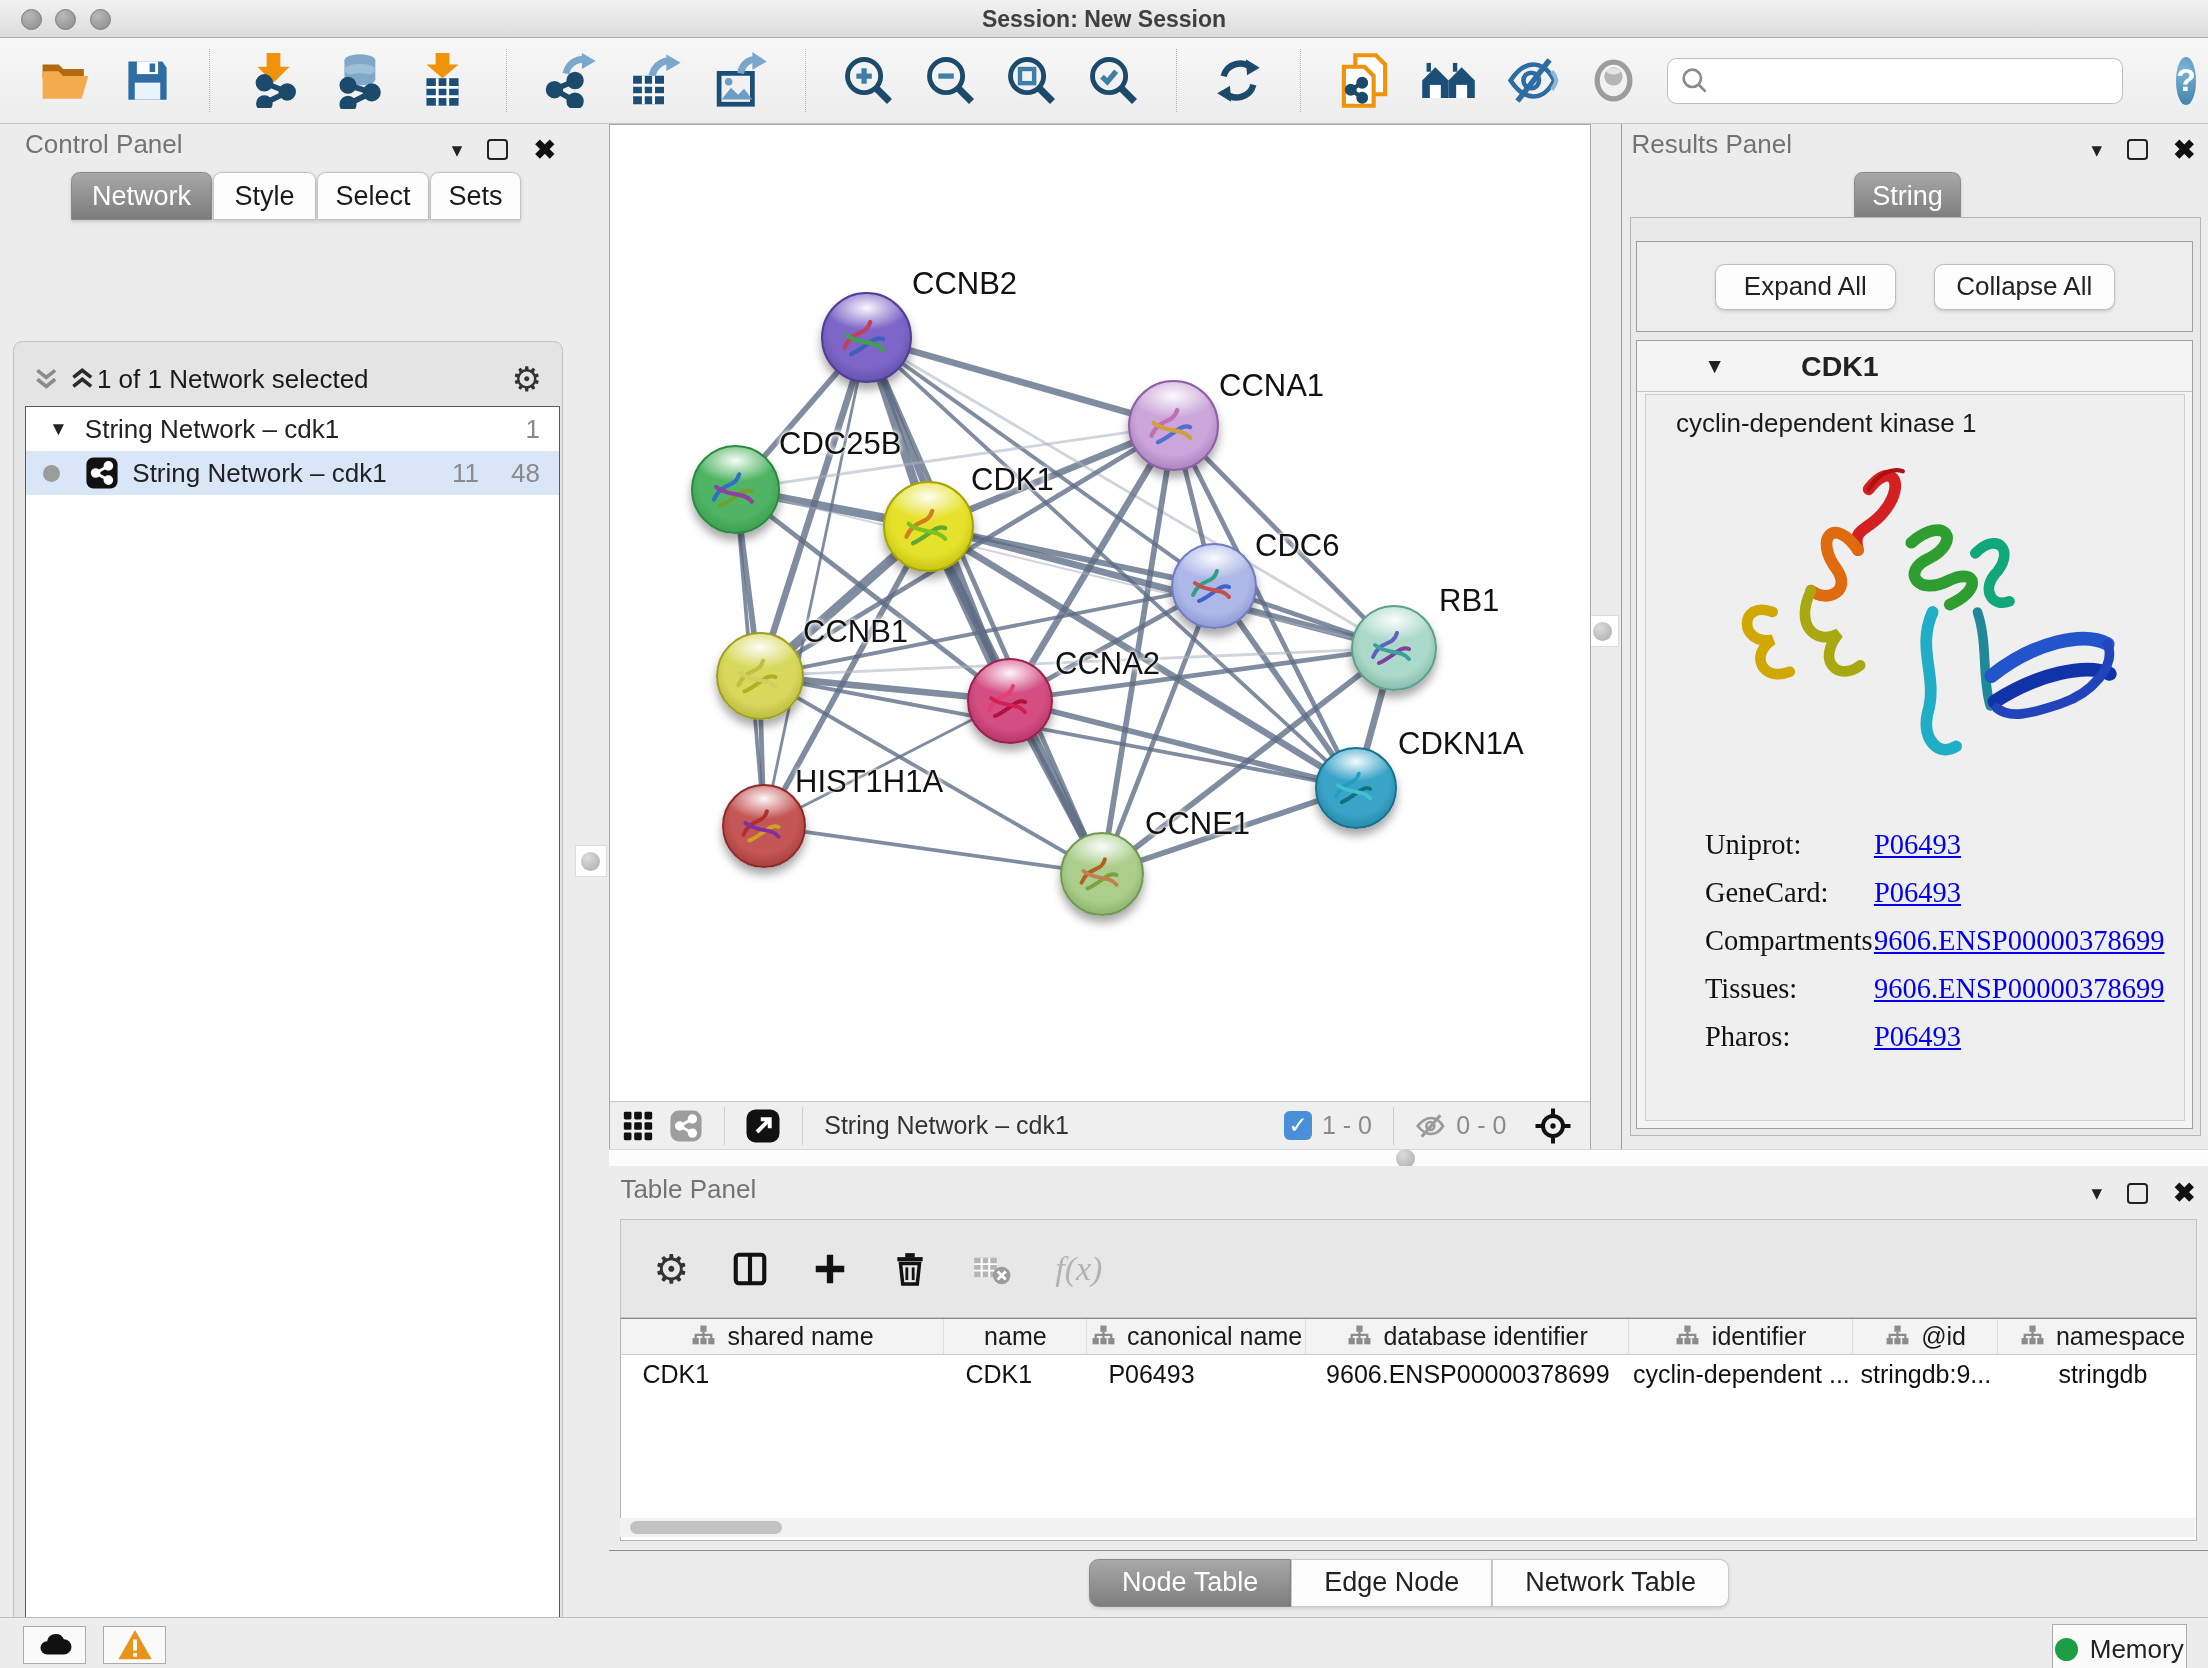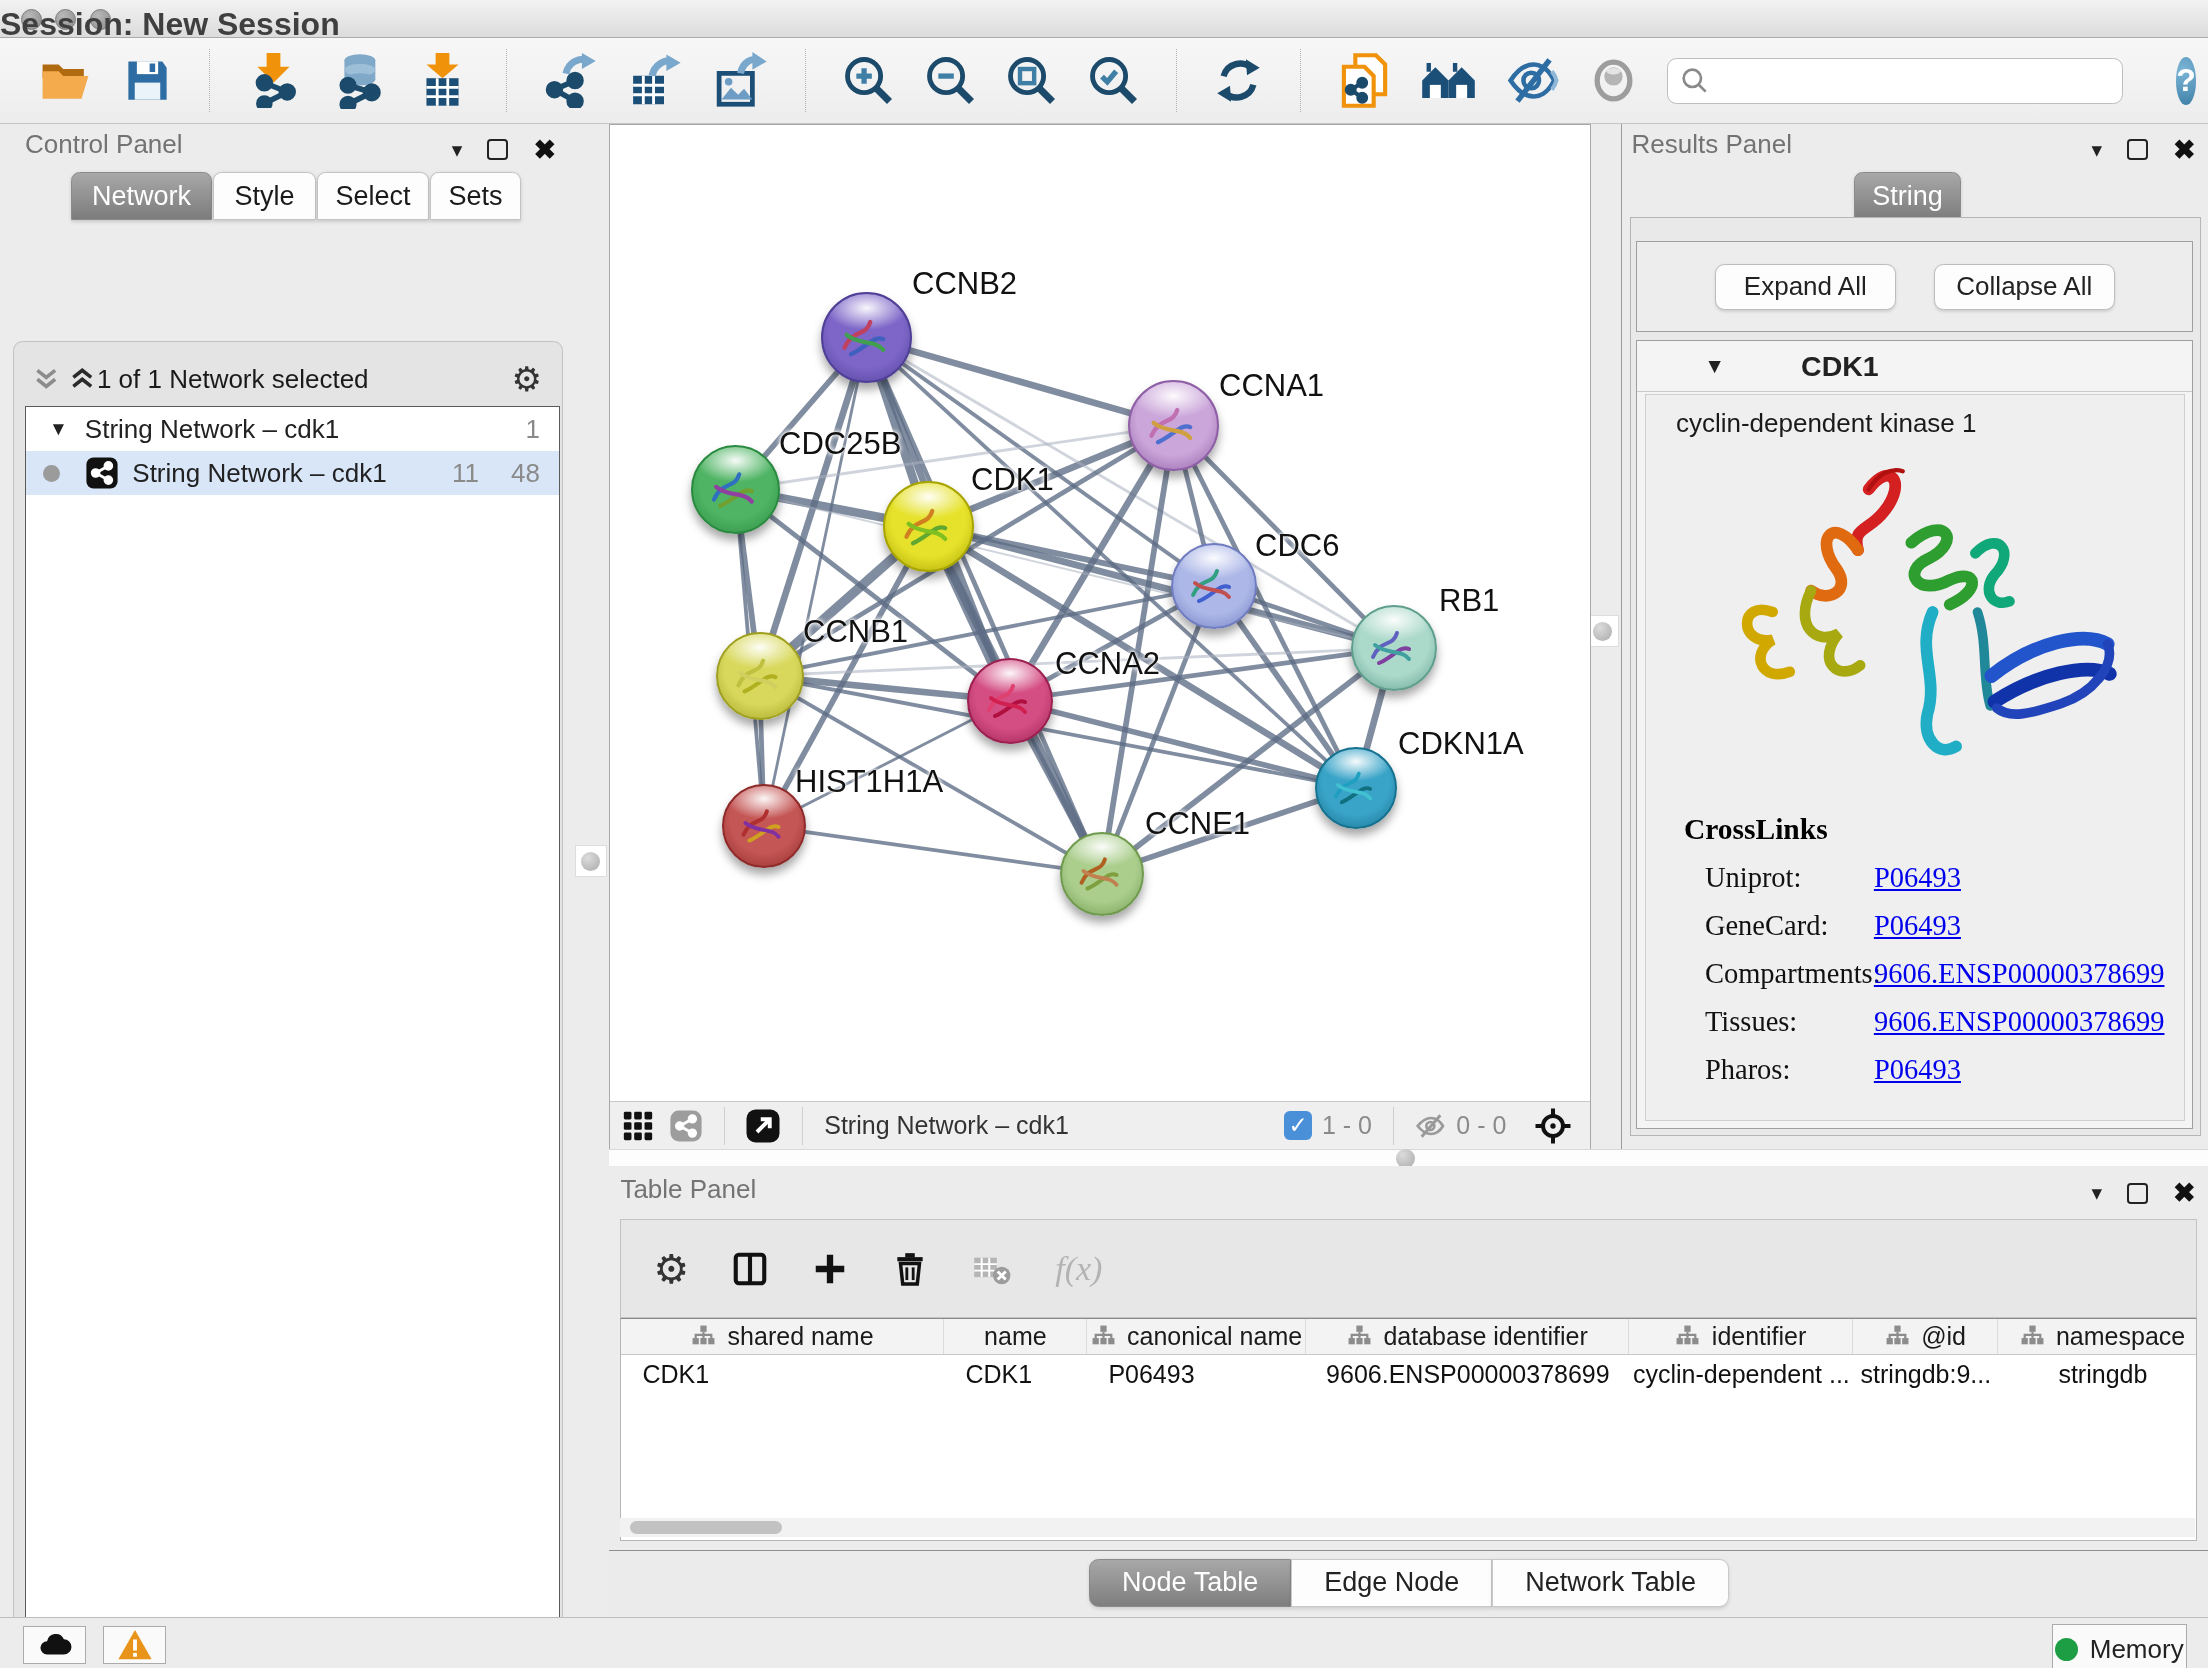--- a/index.html
+++ b/index.html
@@ -7,22 +7,22 @@
   body { font-family:"Liberation Sans", sans-serif; background:#ececec; color:#222; }
   .abs { position:absolute; }
   svg { display:block; }
 
   
   .titlebar { position:absolute; left:0; top:0; width:2208px; height:38px;
     background:linear-gradient(#f2f2f2,#dcdcdc); border-bottom:1px solid #ababab; }
   .lights { position:absolute; left:21px; top:8.6px; display:flex; gap:13.3px; }
   .light { width:21px; height:21px; border-radius:50%;
     background:radial-gradient(circle at 35% 30%, #b9b9b9, #8b8b8b); border:1px solid #7a7a7a; }
-  .win-title { position:absolute; left:0; right:0; top:5.7px; text-align:left;
-    font-size:32px; font-weight:bold; color:#3f3f3f; }
+  .win-title { position:absolute; left:0; right:0; top:5.7px; text-align:center;
+    font-size:23px; font-weight:bold; color:#3f3f3f; }
 
   
   .toolbar { position:absolute; left:0; top:38px; width:2208px; height:86px;
     background:linear-gradient(#f7f7f7,#ededed); border-bottom:1px solid #c6c6c6;
     display:flex; align-items:center; padding:0 23px 0 38px; gap:28.5px; }
   .tbtn { width:59px; height:59px; display:flex; align-items:center; justify-content:center; }
   .tsep { width:0; height:63px; border-left:1.9px dotted #b3b3b3; margin:0 7.6px; }
   .searchbox { margin-left:auto; width:476px; height:46px; background:#fff;
     border:1.9px solid #bdbdbd; border-radius:9.5px; display:flex; align-items:center; padding:0 11.4px; }
   .searchbox input { border:none; outline:none; font-size:25px; width:399px; background:transparent;
@@ -631,21 +631,20 @@
             <path d="M250 95 C272 73 288 94 268 115 C256 130 266 146 282 140" stroke="#10a878" stroke-width="10"></path>
             <path d="M210 150 C194 186 216 210 205 246 C200 270 216 286 232 276" stroke="#20aec6" stroke-width="11"></path>
             <path d="M252 150 C262 180 256 212 264 238" stroke="#208898" stroke-width="9"></path>
             <path d="M265 210 C305 178 352 168 374 180" stroke="#2255cc" stroke-width="13"></path>
             <path d="M268 234 C308 208 354 198 376 208" stroke="#1133aa" stroke-width="13"></path>
             <path d="M374 180 C382 200 360 226 330 236 C300 246 282 250 270 240" stroke="#2244bb" stroke-width="9"></path>
             <path d="M150 35 C158 22 170 14 182 18" stroke="#b01010" stroke-width="4"></path>
           </g>
         </svg>
         <div class="xlinks">
-          <div class="xl-title">CrossLinks</div>
           <div id="xl-rows">
               <div class="xl-row">
                 <span class="xl-label">Uniprot:</span>
                 <span class="xl-link">P06493</span>
               </div>
               <div class="xl-row">
                 <span class="xl-label">GeneCard:</span>
                 <span class="xl-link">P06493</span>
               </div>
               <div class="xl-row">

